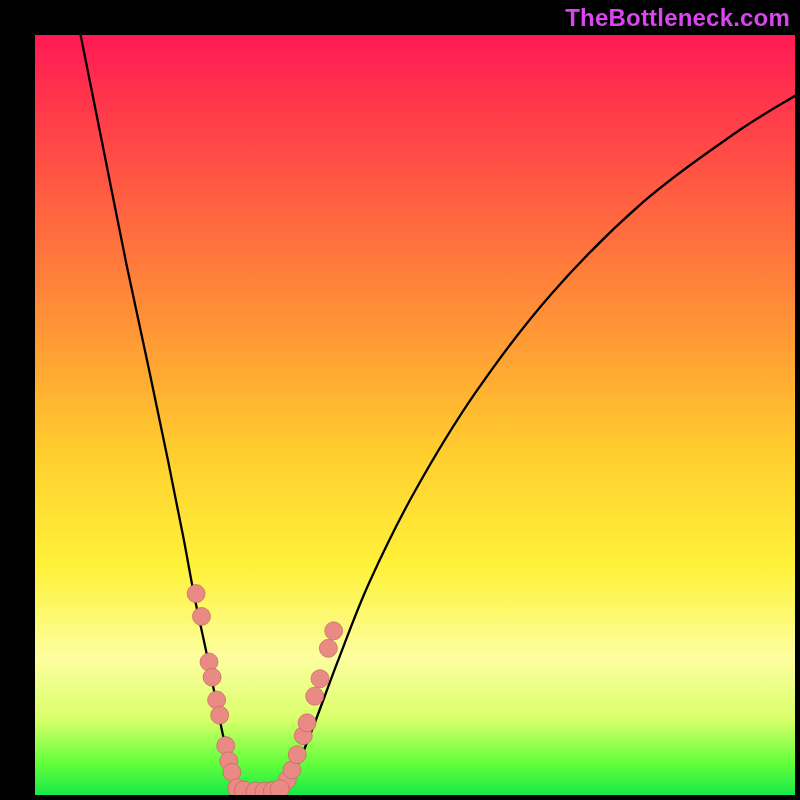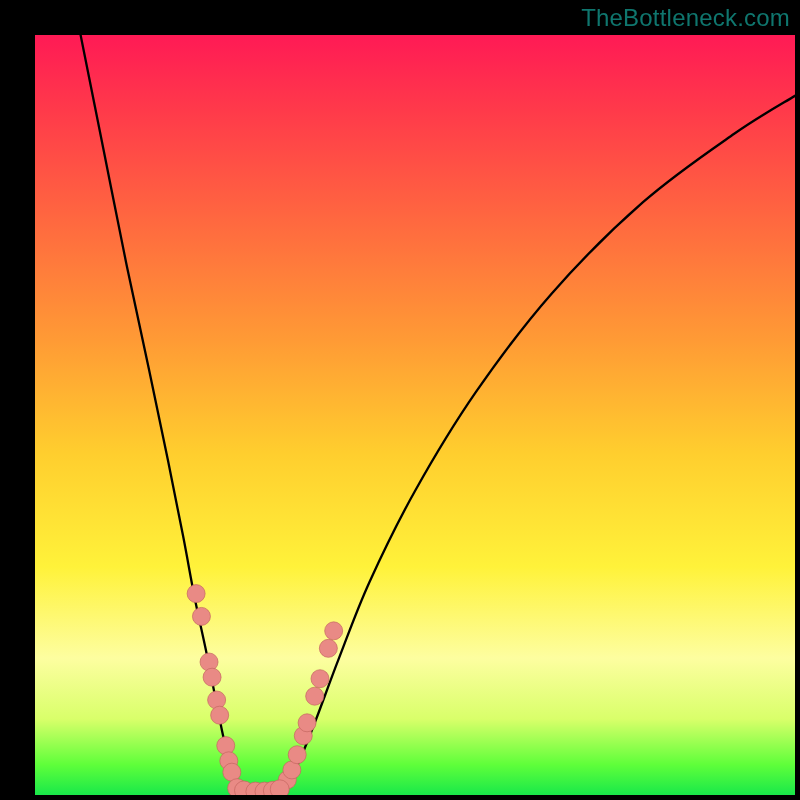--- a/index.html
+++ b/index.html
@@ -44,23 +44,23 @@
     position: absolute;
     left: 0;
     top: 0;
     width: 760px;
     height: 760px;
   }
   .watermark {
     position: absolute;
     top: 4px;
     right: 10px;
-    color: #0f766e;
+    color: #d946ef;
     font-size: 24px;
-    font-weight: 400;
+    font-weight: 700;
     letter-spacing: 0.2px;
     user-select: none;
   }
 </style>
 </head>
 <body>
 
 <div class="frame">
   <div class="plot-area">
     <svg class="curve" viewBox="0 0 760 760" preserveAspectRatio="none">

